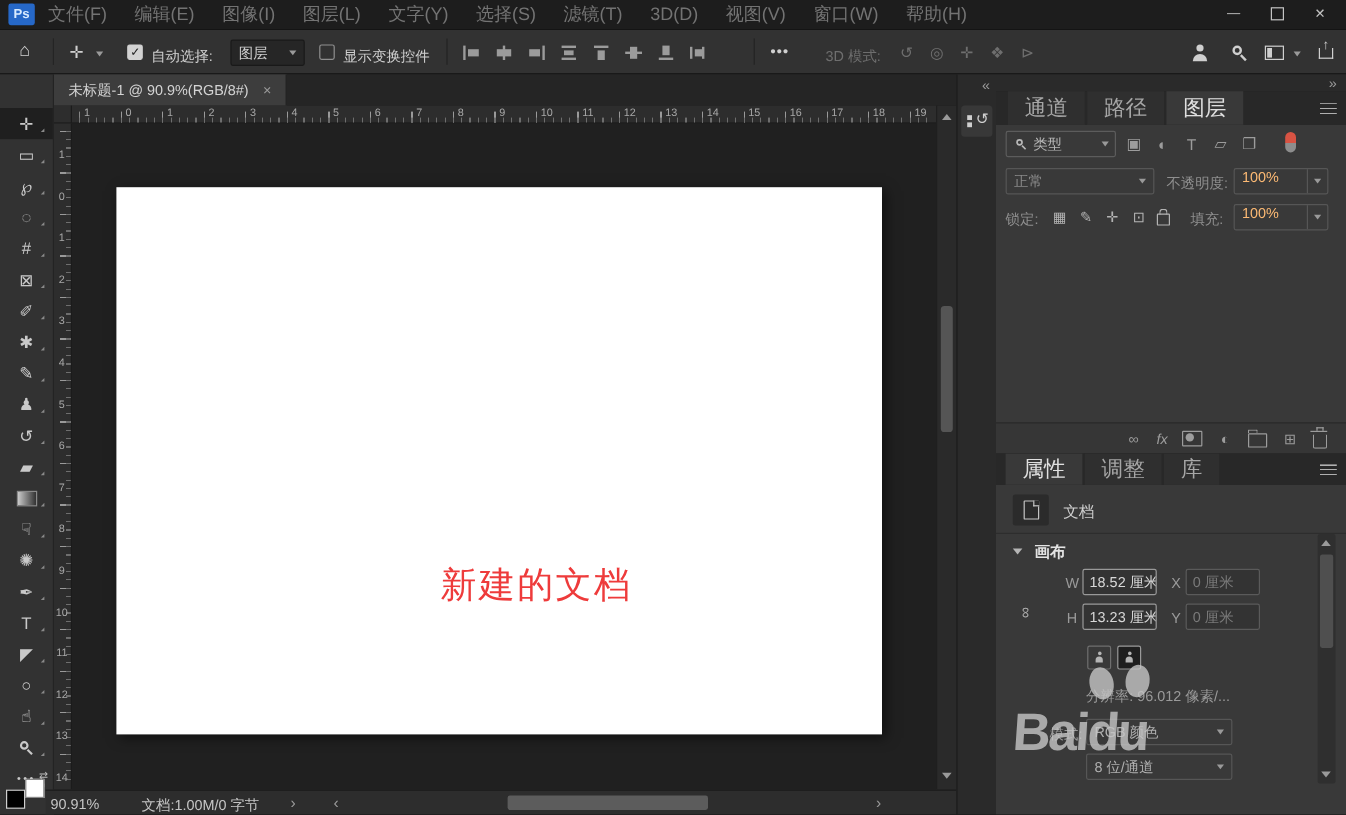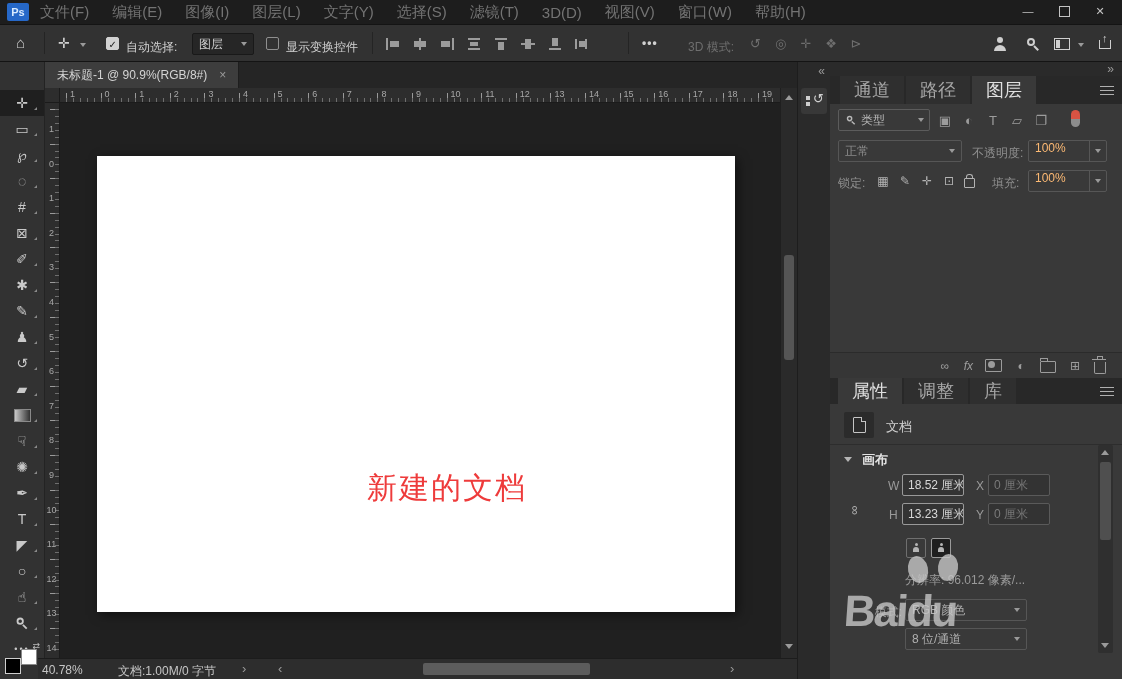--- a/index.html
+++ b/index.html
@@ -449,21 +449,21 @@
     </div>
   </div>
 
   <div id="vscroll" data-name="canvas-vertical-scrollbar">
     <i class="tri-up" data-name="scroll-up-icon"></i>
     <div id="vthumb" data-name="vertical-scrollbar-thumb"></div>
     <i class="tri-down" data-name="scroll-down-icon"></i>
   </div>
 
   <div id="statusbar" data-name="status-bar">
-    <span id="sb-zoom" data-name="zoom-level">40.78%</span>
+    <span id="sb-zoom" data-name="zoom-level">90.91%</span>
     <span id="sb-doc" data-name="document-info">文档:1.00M/0 字节</span>
     <span id="sb-pop" data-name="status-popup-icon">›</span>
     <span id="sb-left" data-name="scroll-left-icon">‹</span>
     <div id="sb-thumb" data-name="horizontal-scrollbar-thumb"></div>
     <span id="sb-right" data-name="scroll-right-icon">›</span>
   </div>
 
   <div id="dockstrip" data-name="panel-dock-strip">
     <span id="dock-collapse" data-name="expand-dock-icon">«</span>
     <div id="histbtn" data-name="history-panel-button">

